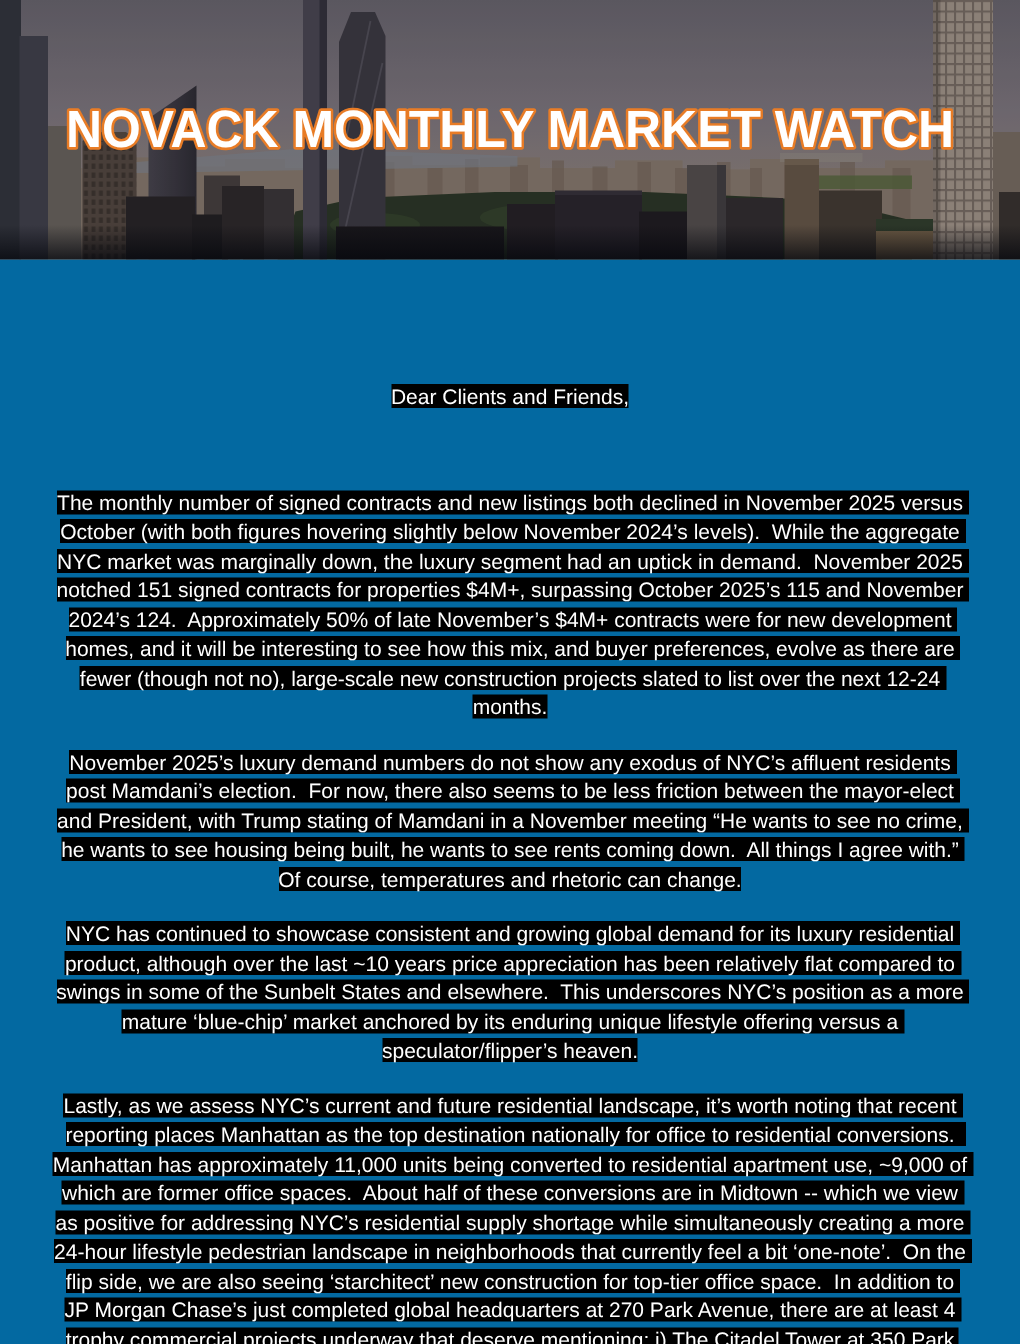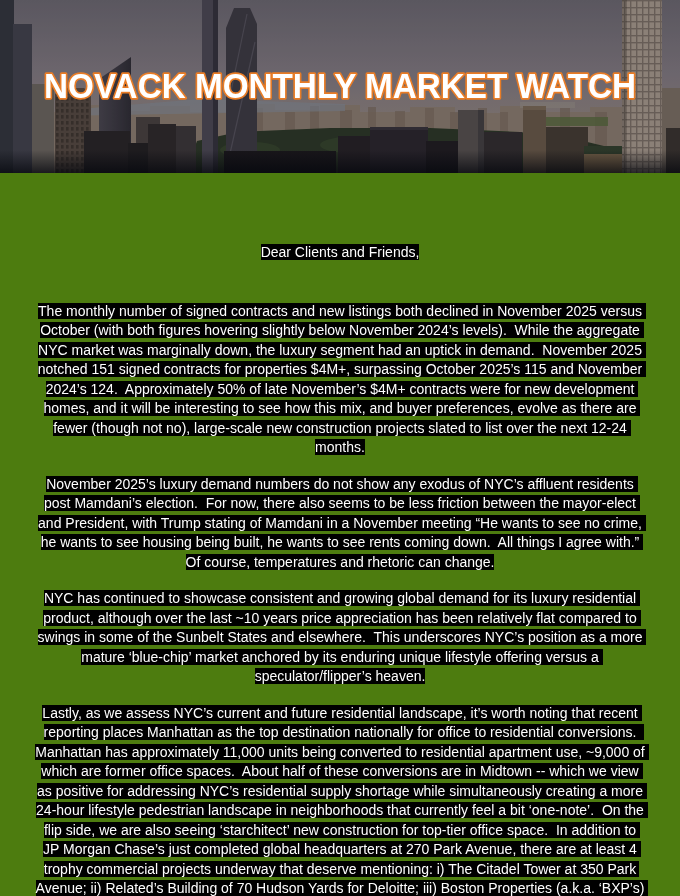--- a/index.html
+++ b/index.html
@@ -8,31 +8,31 @@
     background:#040a12;
     font-family:"Liberation Sans",sans-serif;
   }
   .hero{width:680px;height:173px;position:relative;}
   .hero svg{display:block;}
   .letter{
     width:612px;margin:0 auto;padding-top:31px;
     text-align:center;color:#ffffff;
     font-size:14px;line-height:19.5px;
   }
-  .salutation{margin:0;}
+  .salutation{margin:12px;}
   .para{margin:17px 0 0 0;}
   .para:first-child{margin-top:0;}
   .letter span.run, .letter span.sal{background-color:#000000;}
   .it{}
   .pre{white-space:pre-wrap;}
 </style>
 </head>
 <body style="background: rgb(4, 10, 18);">
 
-<div class="page" style="background: #4d7c0f;">
+<div class="page" style="background: #0369a1;">
 
   <div class="hero">
     <svg width="680" height="173" viewBox="0 0 680 173" aria-hidden="true">
       <defs>
         <linearGradient id="sky" x1="0" y1="0" x2="0" y2="1">
           <stop offset="0" stop-color="#6c6870"></stop>
           <stop offset="0.45" stop-color="#837b81"></stop>
           <stop offset="0.72" stop-color="#92867e"></stop>
           <stop offset="1" stop-color="#a29181"></stop>
         </linearGradient>

